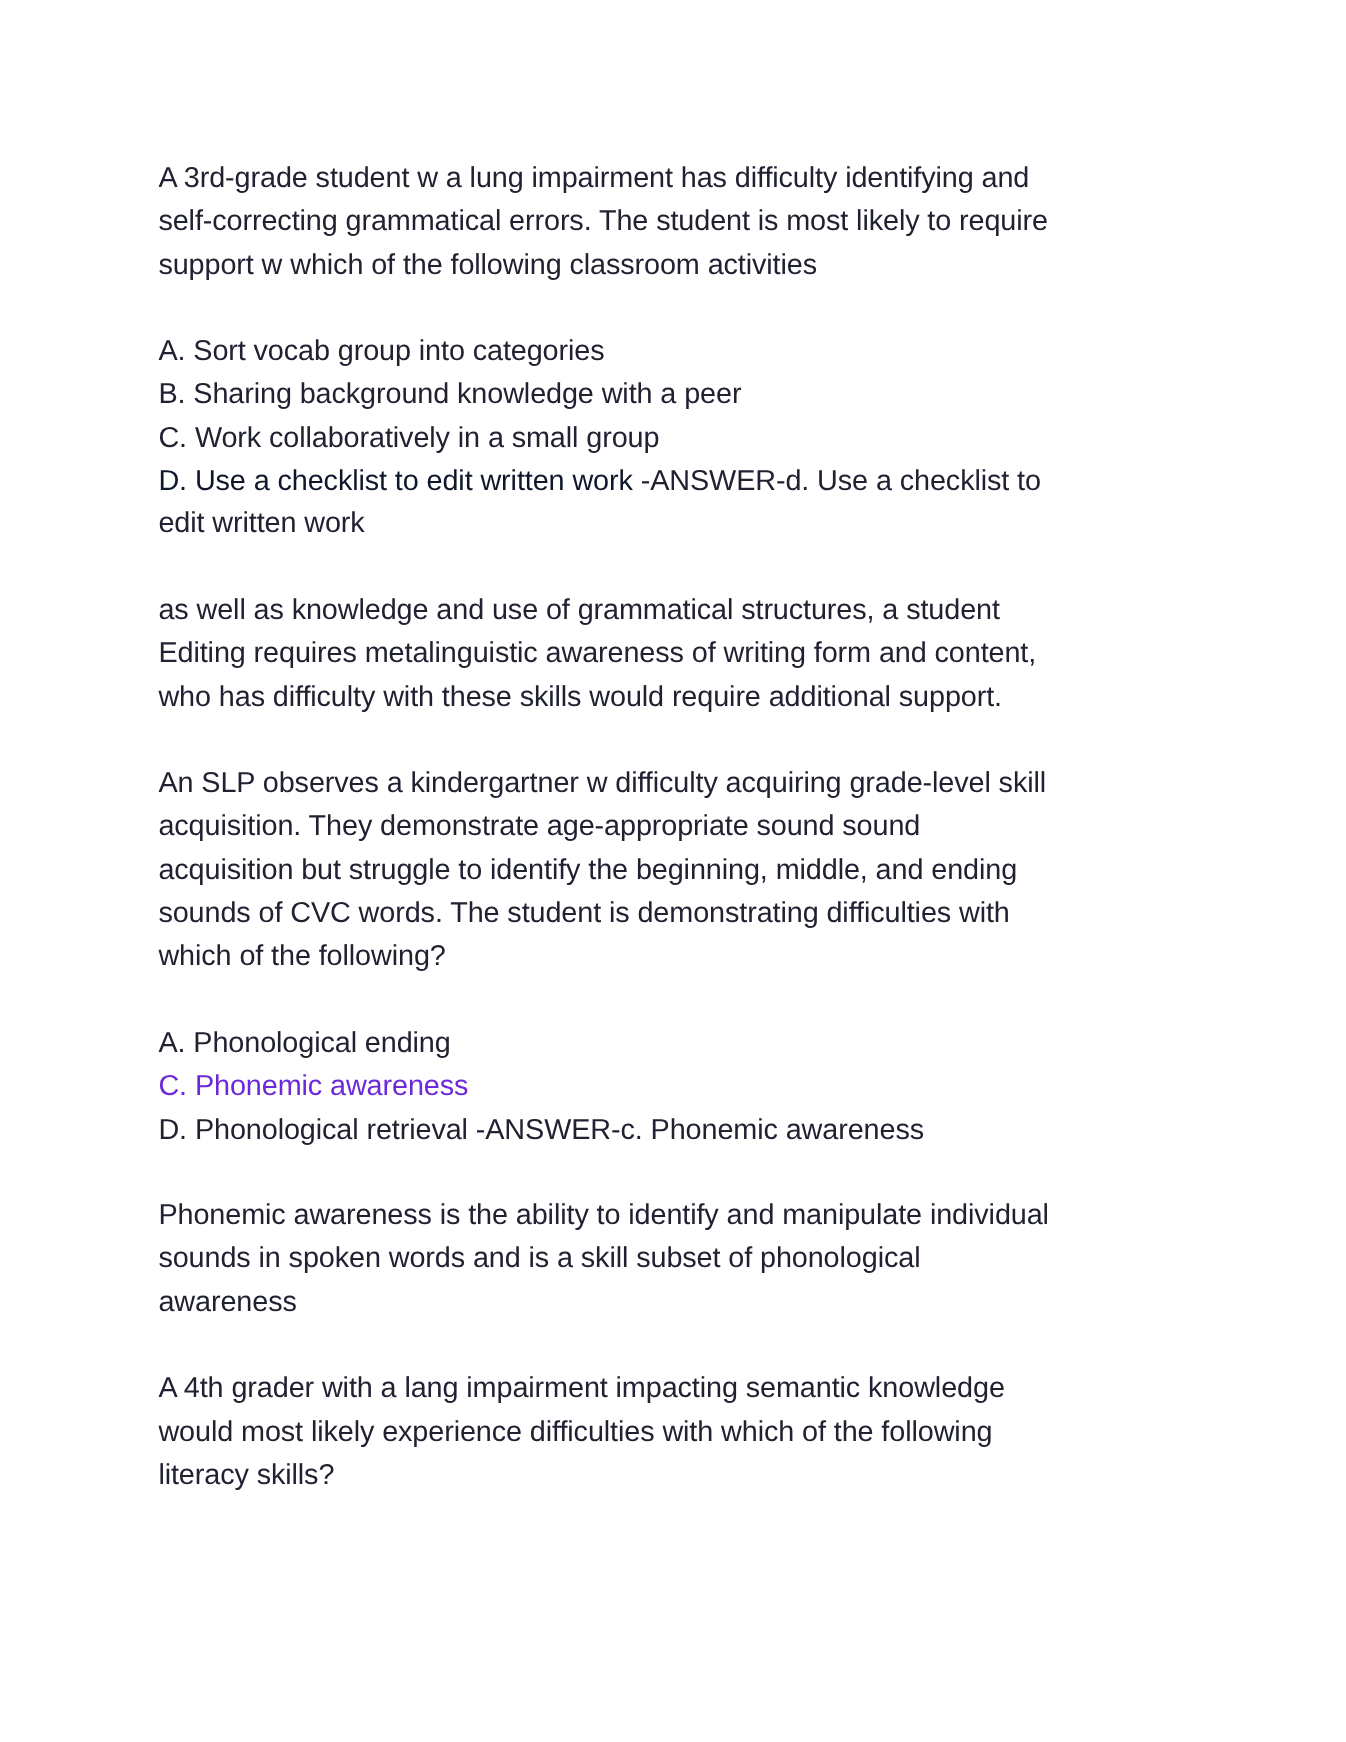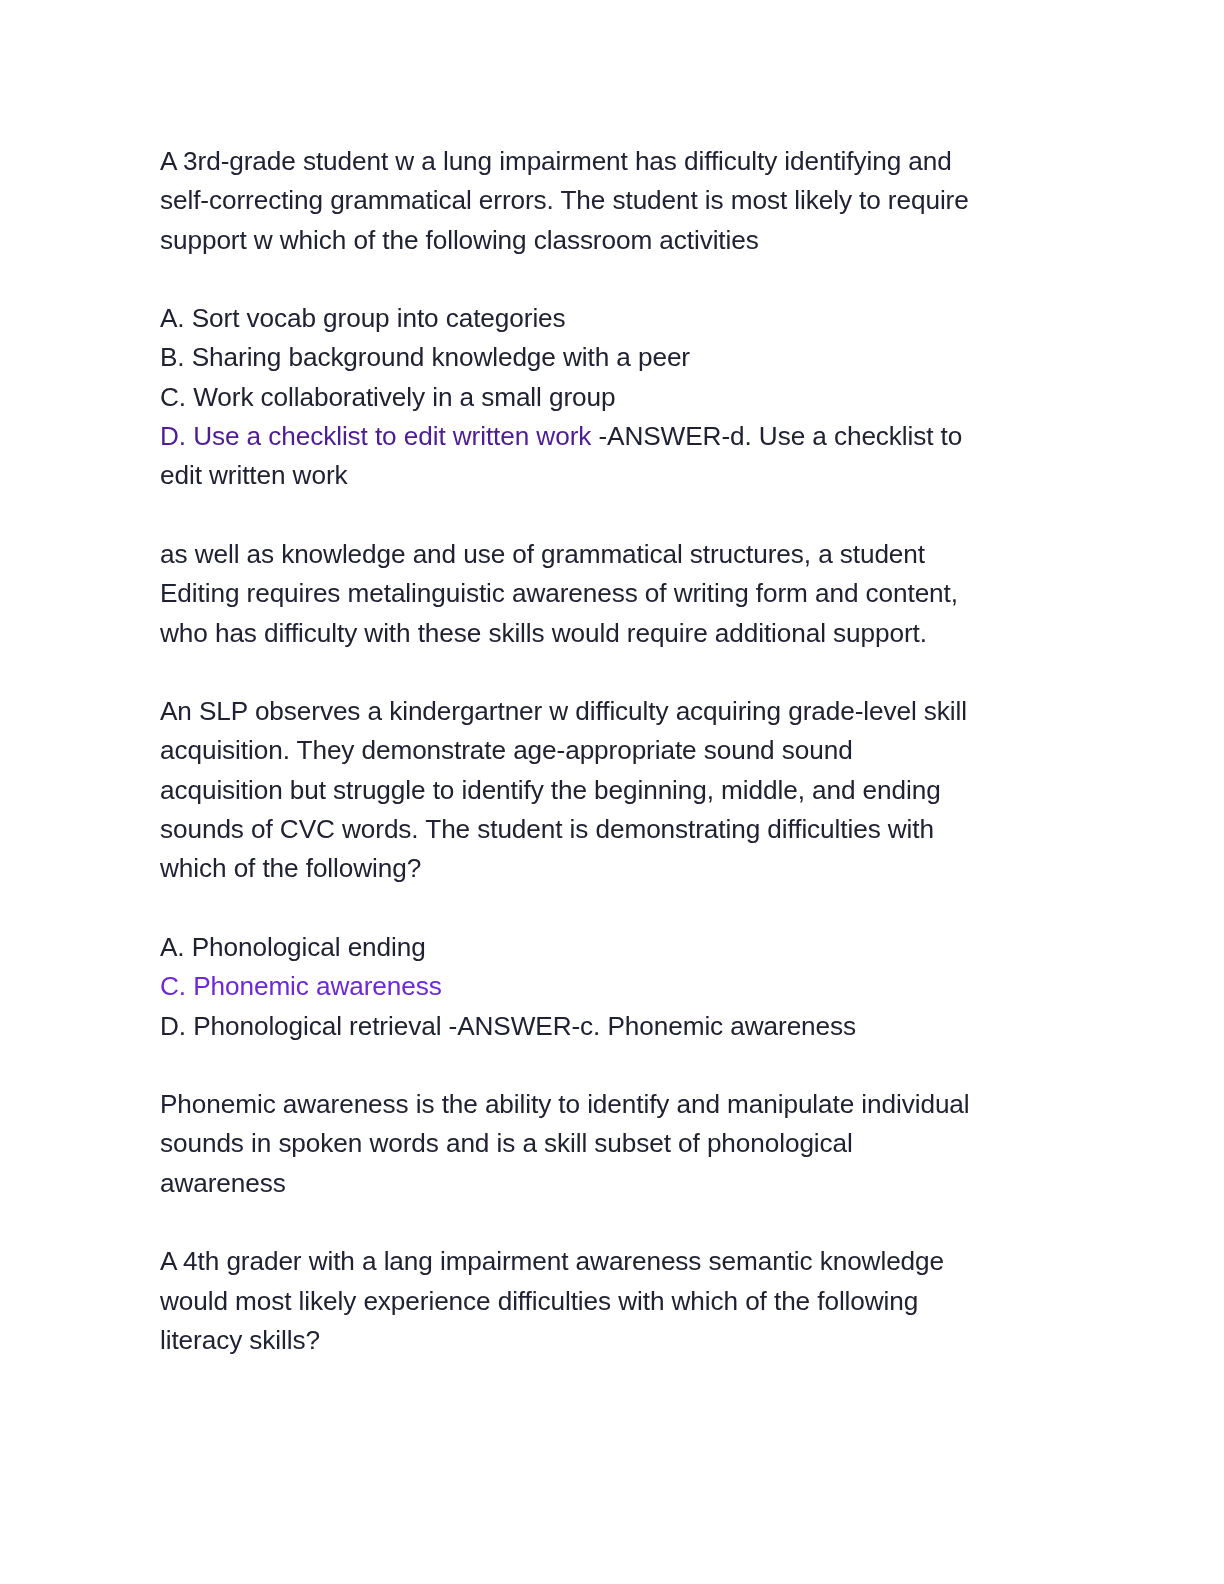--- a/index.html
+++ b/index.html
@@ -1,19 +1,19 @@
 <!DOCTYPE html>
 <html style="--text: #202232;"><head>
 <meta charset="utf-8">
 <style>
   html, body { margin: 0; padding: 0; background: #ffffff; }
   body { width: 1224px; height: 1584px; position: relative; overflow: hidden; }
   .page {
     position: absolute;
-    left: 160px;
+    left: 144px;
     top: 142px;
     width: 940px;
     font-family: "Liberation Sans", sans-serif;
     font-size: 26.2px;
     line-height: 39.3px;
     color: #202232;
     letter-spacing: -0.1px;
   }
   .block { margin: 0 0 39.3px 0; }
   .line { display: block; white-space: nowrap; }
@@ -27,21 +27,21 @@
   <div class="block">
     <span class="line">A 3rd-grade student w a lung impairment has difficulty identifying and</span>
     <span class="line">self-correcting grammatical errors. The student is most likely to require</span>
     <span class="line">support w which of the following classroom activities</span>
   </div>
 
   <div class="block">
     <span class="line">A. Sort vocab group into categories</span>
     <span class="line">B. Sharing background knowledge with a peer</span>
     <span class="line">C. Work collaboratively in a small group</span>
-    <span class="line"><span class="ans" style="color: #4c1d95;">D. Use a checklist to edit written work</span><span> -ANSWER-d. Use a checklist to</span></span>
+    <span class="line"><span class="ans" style="color: #0f172a;">D. Use a checklist to edit written work</span><span> -ANSWER-d. Use a checklist to</span></span>
     <span class="line">edit written work</span>
   </div>
 
   <div class="block">
     <span class="line">as well as knowledge and use of grammatical structures, a student</span>
     <span class="line">Editing requires metalinguistic awareness of writing form and content,</span>
     <span class="line">who has difficulty with these skills would require additional support.</span>
   </div>
 
   <div class="block">
@@ -58,18 +58,18 @@
     <span class="line">D. Phonological retrieval -ANSWER-c. Phonemic awareness</span>
   </div>
 
   <div class="block">
     <span class="line">Phonemic awareness is the ability to identify and manipulate individual</span>
     <span class="line">sounds in spoken words and is a skill subset of phonological</span>
     <span class="line">awareness</span>
   </div>
 
   <div class="block">
-    <span class="line">A 4th grader with a lang impairment awareness semantic knowledge</span>
+    <span class="line">A 4th grader with a lang impairment impacting semantic knowledge</span>
     <span class="line">would most likely experience difficulties with which of the following</span>
     <span class="line">literacy skills?</span>
   </div>
 
 </div>
 
 </body></html>

